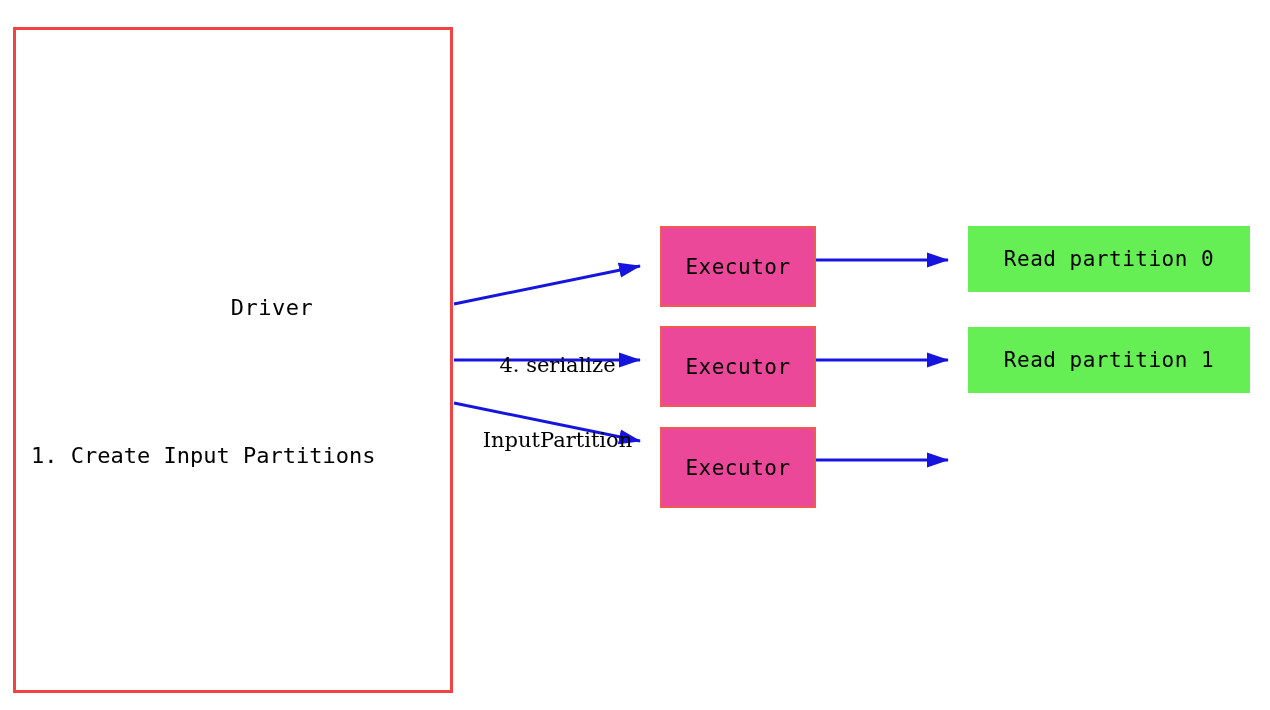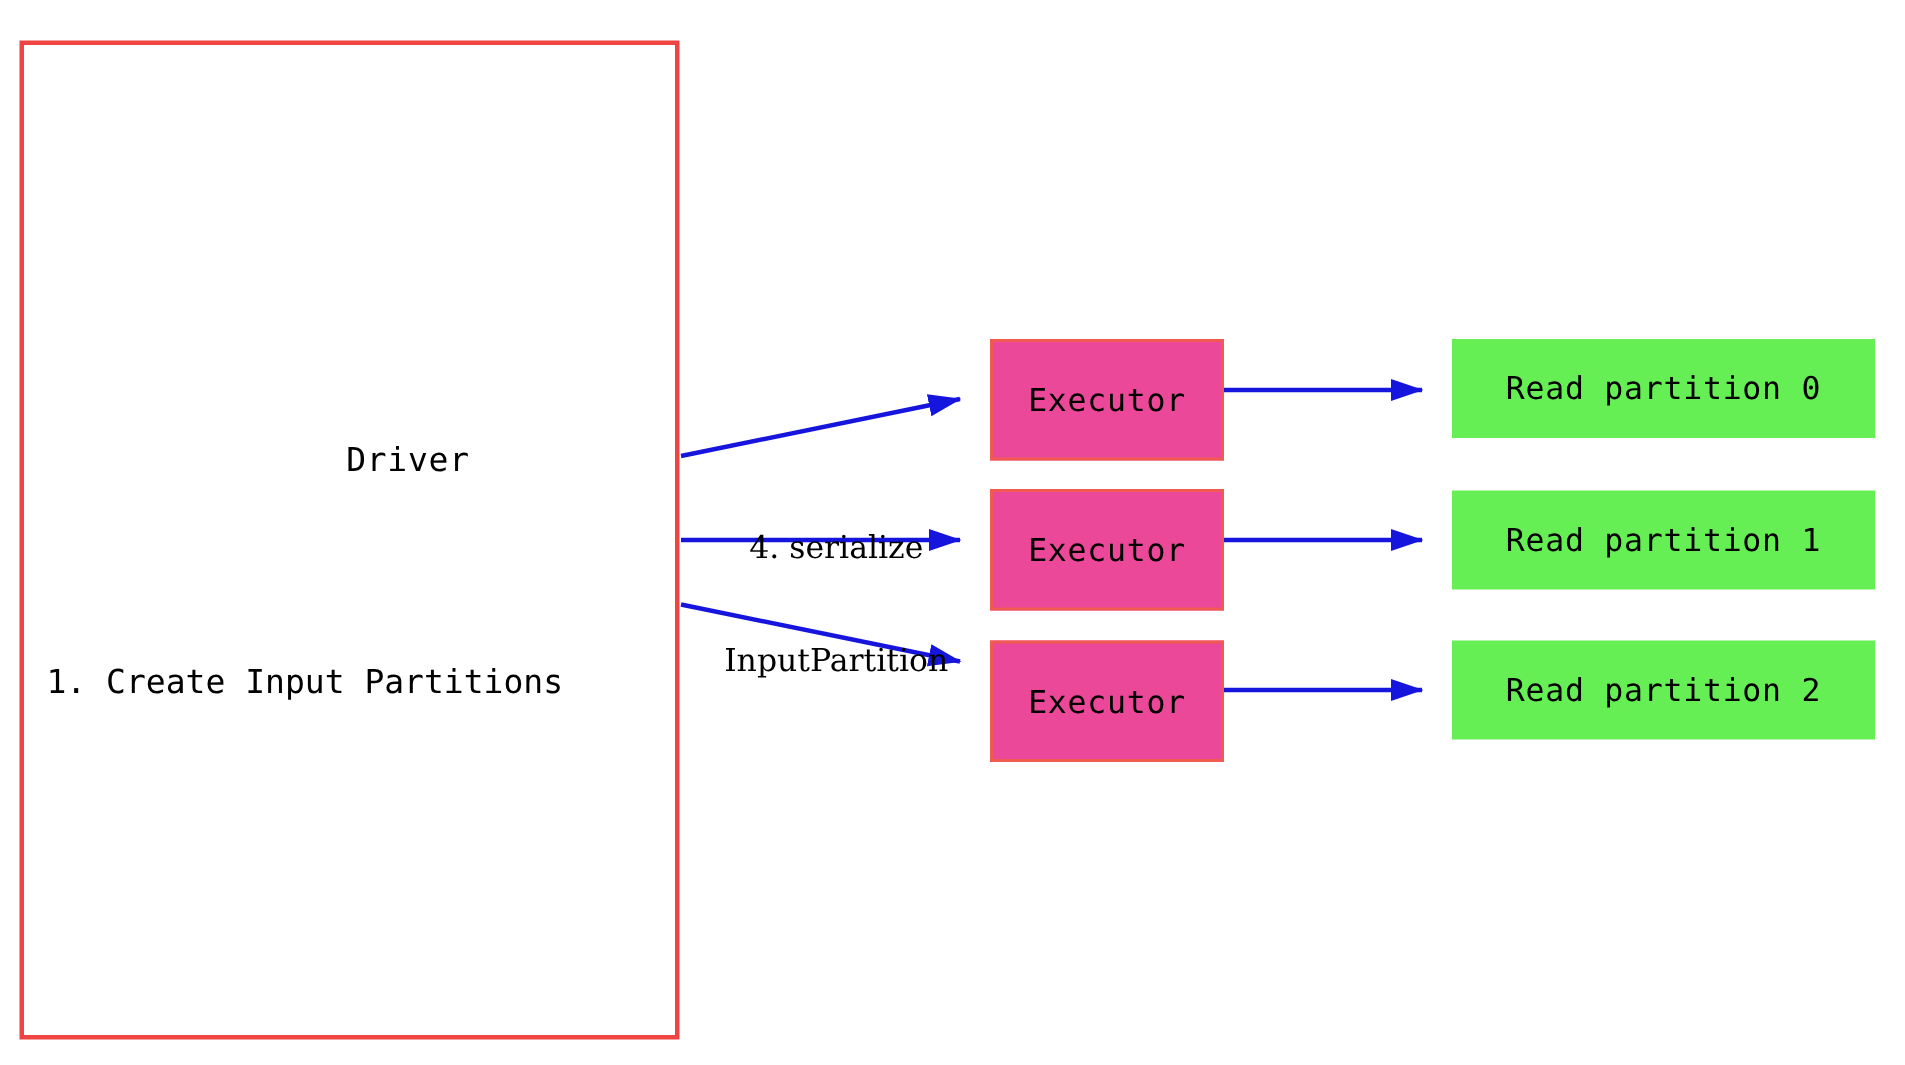--- a/index.html
+++ b/index.html
@@ -155,23 +155,20 @@
   <div class="executor-box e2">
     <span class="executor-label">Executor</span>
   </div>
 
   <div class="partition-box p0">
     <span class="partition-label">Read partition 0</span>
   </div>
   <div class="partition-box p1">
     <span class="partition-label">Read partition 1</span>
   </div>
-  <div class="partition-box p2">
-    <span class="partition-label">Read partition 2</span>
-  </div>
 
   <svg class="arrow-layer" viewBox="0 0 1270 710" width="1270" height="710">
     <defs>
       <marker id="ah" markerWidth="10" markerHeight="10" refX="9.2" refY="4" orient="auto" markerUnits="userSpaceOnUse">
         <path d="M0,0.2 L10,4 L0,7.8 z" fill="#1515dd"></path>
       </marker>
       <marker id="ahw" markerWidth="22" markerHeight="16" refX="21" refY="8" orient="auto" markerUnits="userSpaceOnUse">
         <path d="M0,0.5 L22,8 L0,15.5 z" fill="#1515dd"></path>
       </marker>
     </defs>

